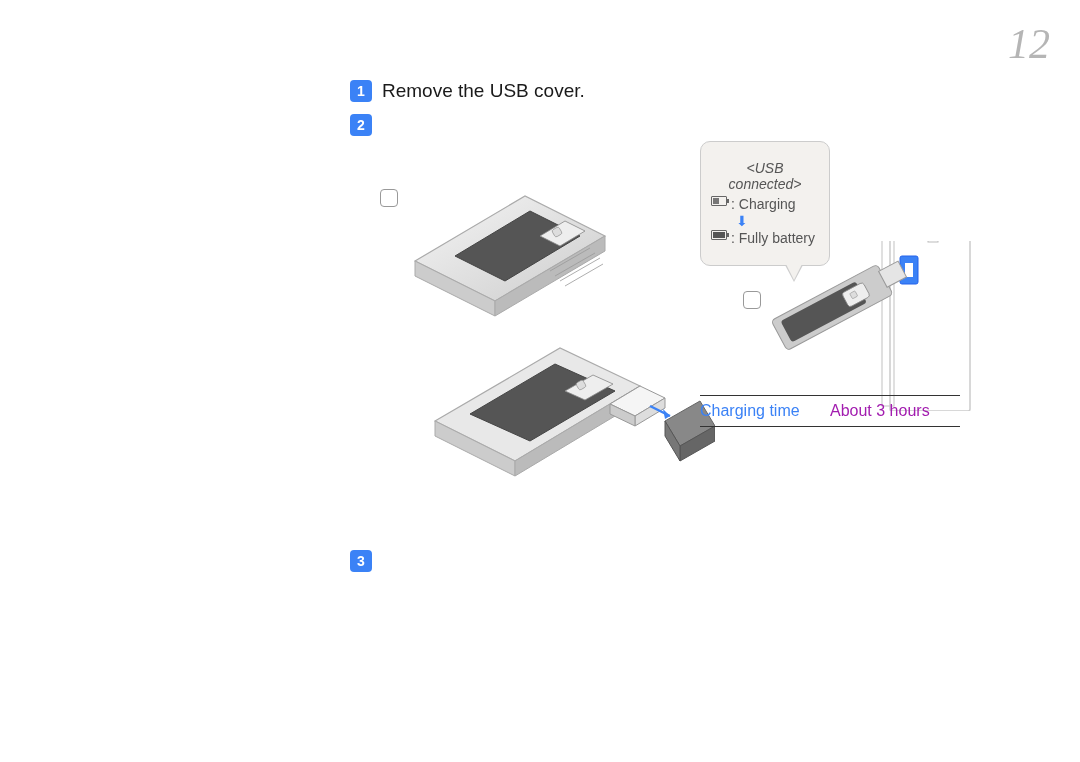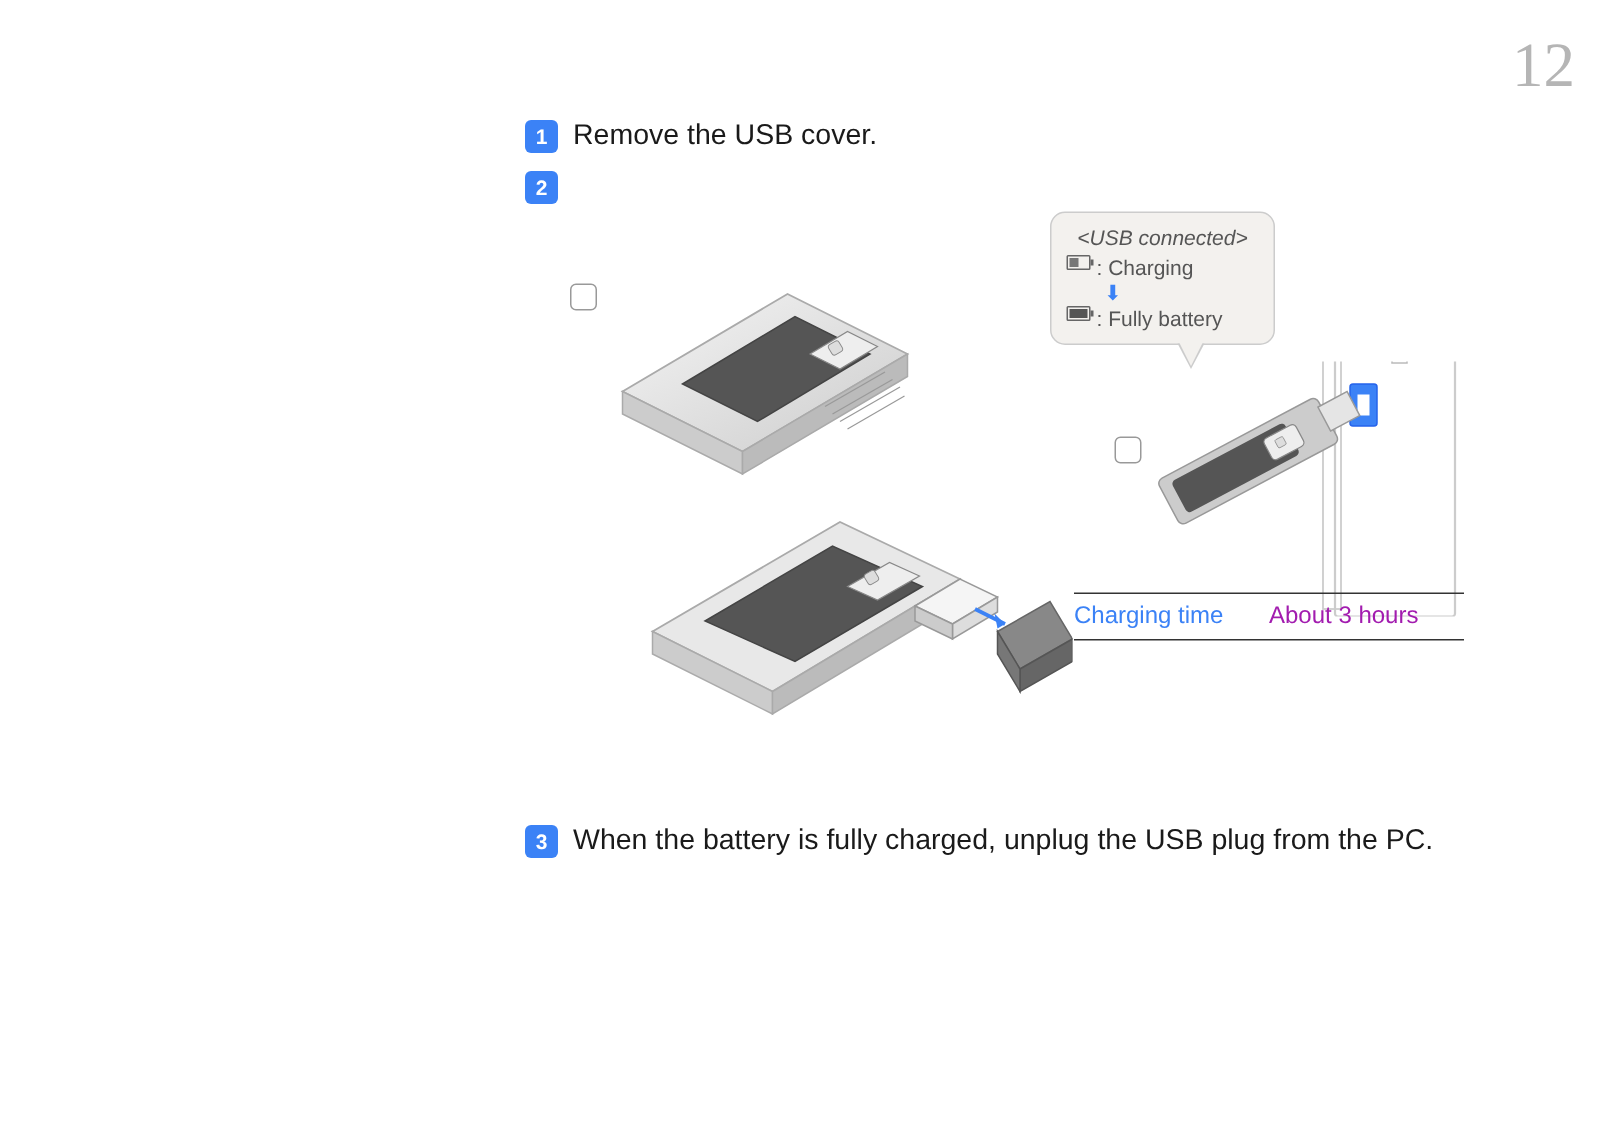--- a/index.html
+++ b/index.html
@@ -13,20 +13,21 @@
       background: #ffffff;
       font-family: Arial, Helvetica, sans-serif;
       position: relative;
       color: #333;
     }
     .page-number {
       position: absolute;
       top: 20px;
       right: 30px;
       font-size: 42px;
+      font-style: italic;
       color: #b5b5b5;
       font-family: Georgia, 'Times New Roman', serif;
       font-weight: 300;
     }
     .content {
       position: absolute;
       left: 350px;
       top: 78px;
       width: 640px;
     }
@@ -82,25 +83,25 @@
       width: 18px;
       height: 18px;
       border: 1.5px solid #999;
       border-radius: 4px;
       background: white;
     }
     .tooltip-box {
       position: absolute;
       left: 360px;
       top: -10px;
-      width: 150px;
+      width: 130px;
       background: #f3f1ee;
       border: 1px solid #ccc;
       border-radius: 10px;
-      padding: 8px 10px;
+      padding: 18px 10px;
       font-size: 14px;
       color: #555;
     }
     .tooltip-box::after {
       content: '';
       position: absolute;
       bottom: -15px;
       left: 85px;
       width: 0;
       height: 0;
@@ -169,21 +170,20 @@
       margin-left: 25px;
     }
     .charging-table {
       position: absolute;
       left: 360px;
       top: 244px;
       width: 260px;
       border-top: 1.5px solid #333;
       border-bottom: 1.5px solid #333;
       padding: 6px 0;
-      margin-left: 16px;
     }
     .charging-row {
       display: flex;
       font-size: 16px;
     }
     .charging-label {
       color: #3b82f6;
       width: 130px;
     }
     .charging-value {
@@ -297,14 +297,13 @@
         <div class="charging-label">Charging time</div>
         <div class="charging-value">About 3 hours</div>
       </div>
     </div>
 
   </div>
 </div>
 
 <div class="step step-3">
   <div class="step-badge">3</div>
-  <div class="step-text">When the battery is fully charged, unplug the USB plug from the PC.</div>
 </div>
 
 </body></html>

